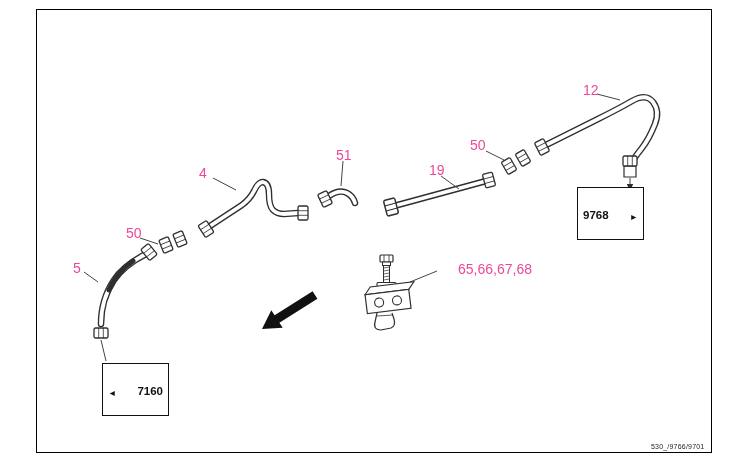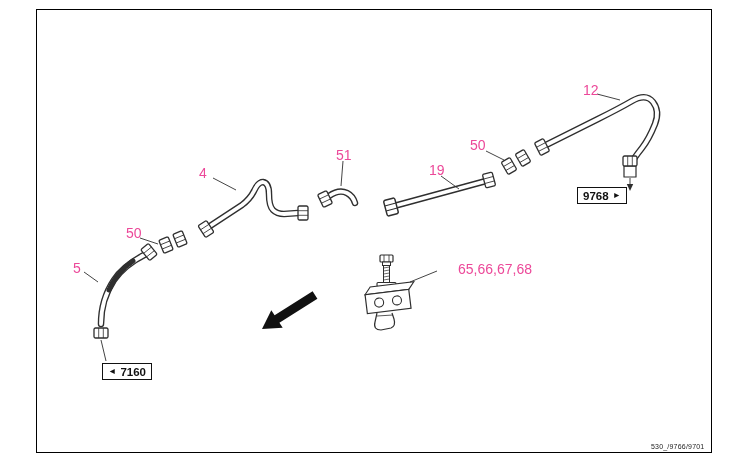--- a/index.html
+++ b/index.html
@@ -6,23 +6,23 @@
   .stage{
     position:relative;width:745px;height:467px;background:#ffffff;
     font-family:"Liberation Sans",sans-serif;overflow:hidden;
   }
   .art{position:absolute;left:0;top:0;}
   .lbl{
     position:absolute;font-size:14px;color:#ec4899;line-height:1;
     white-space:nowrap;
   }
   .refbox{
-    position:absolute;display:flex;align-items:center;gap:4px;
+    position:absolute;display:flex;align-items:flex-end;gap:21px;
     border:1.3px solid #111;background:#fff;color:#111;
-    height:15px;padding:0 5px;font-size:11.5px;font-weight:bold;
+    height:15px;padding:18px 5px;font-size:11.5px;font-weight:bold;
   }
   .tri{font-size:8.5px;line-height:1;}
   .footer{
     position:absolute;left:651px;top:443px;font-size:7px;color:#222;
     letter-spacing:.2px;white-space:nowrap;
   }
 </style>
 </head>
 <body>
 

